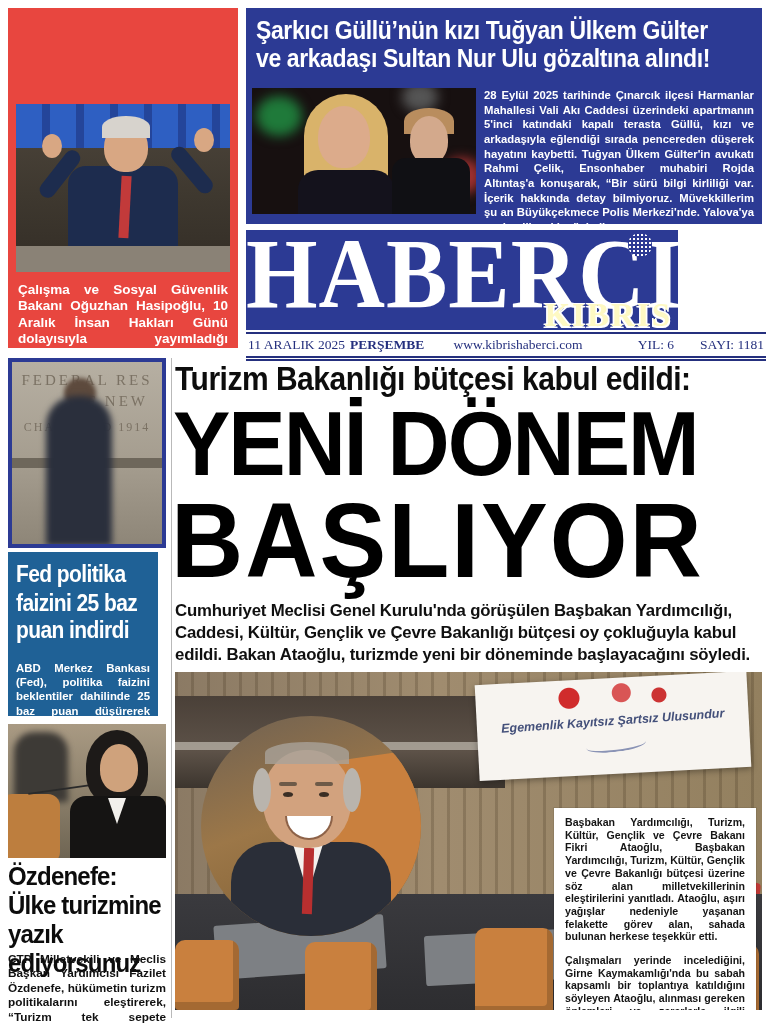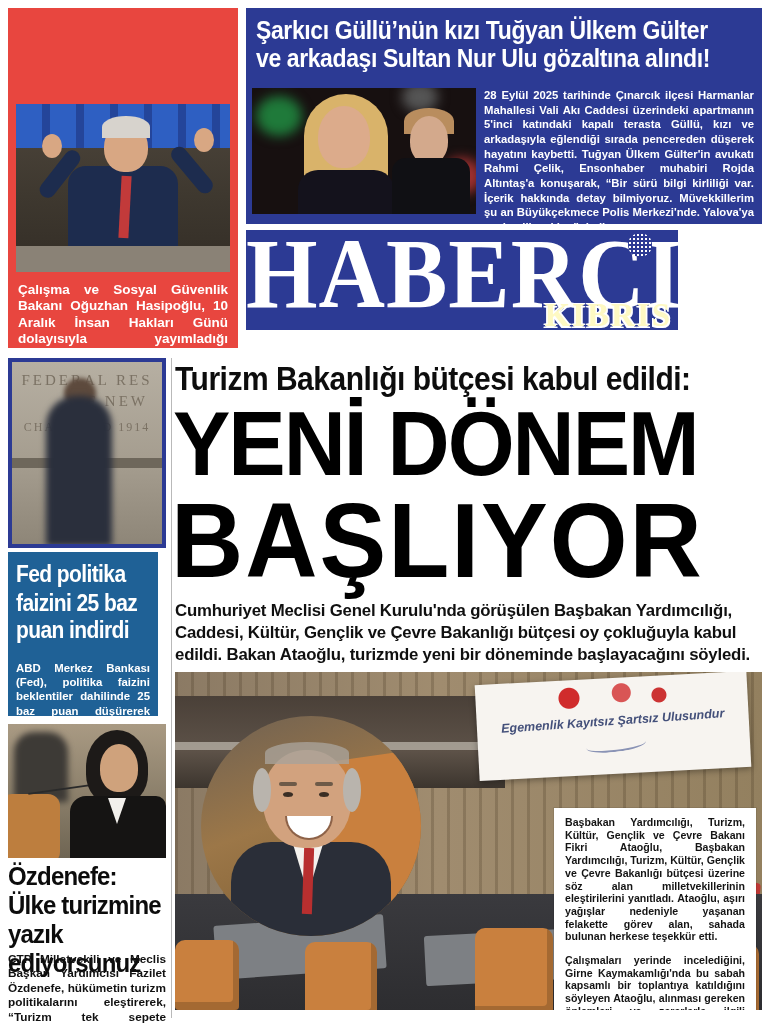--- a/index.html
+++ b/index.html
@@ -238,20 +238,25 @@
     </div>
     <p class="body">28 Eylül 2025 tarihinde Çınarcık ilçesi Harmanlar Mahallesi Vali Akı Caddesi üzerindeki apartmanın 5'inci katındaki kapalı terasta Güllü, kızı ve arkadaşıyla eğlendiği sırada pencereden düşerek hayatını kaybetti. Tuğyan Ülkem Gülter'in avukatı Rahmi Çelik, Ensonhaber muhabiri Rojda Altıntaş'a konuşarak, “Bir sürü bilgi kirliliği var. İçerik hakkında detay bilmiyoruz. Müvekkillerim şu an Büyükçekmece Polis Merkezi'nde. Yalova'ya sevk edilecekler.” dedi.</p>
   </section>
 
   <header class="masthead">
     <h1 class="title">HABERCI</h1>
     <div class="mic-ball"></div>
     <p class="kibris">KIBRIS</p>
   </header>
 
+  <div class="dateline">
+    <span class="left"><span>11 ARALIK 2025</span><span class="day">PERŞEMBE</span></span>
+    <span class="center">www.kibrishaberci.com</span>
+    <span class="right"><span>YIL: 6</span><span>SAYI: 1181</span></span>
+  </div>
 
   <div class="col-sep"></div>
 
   <div class="fed-photo">
     <div class="inscription">
       <div class="l1">FEDERAL RES</div>
       <div class="l2">OF NEW</div>
       <div class="l3">CHARTERED 1914</div>
     </div>
     <div class="fed-ledge"></div>

